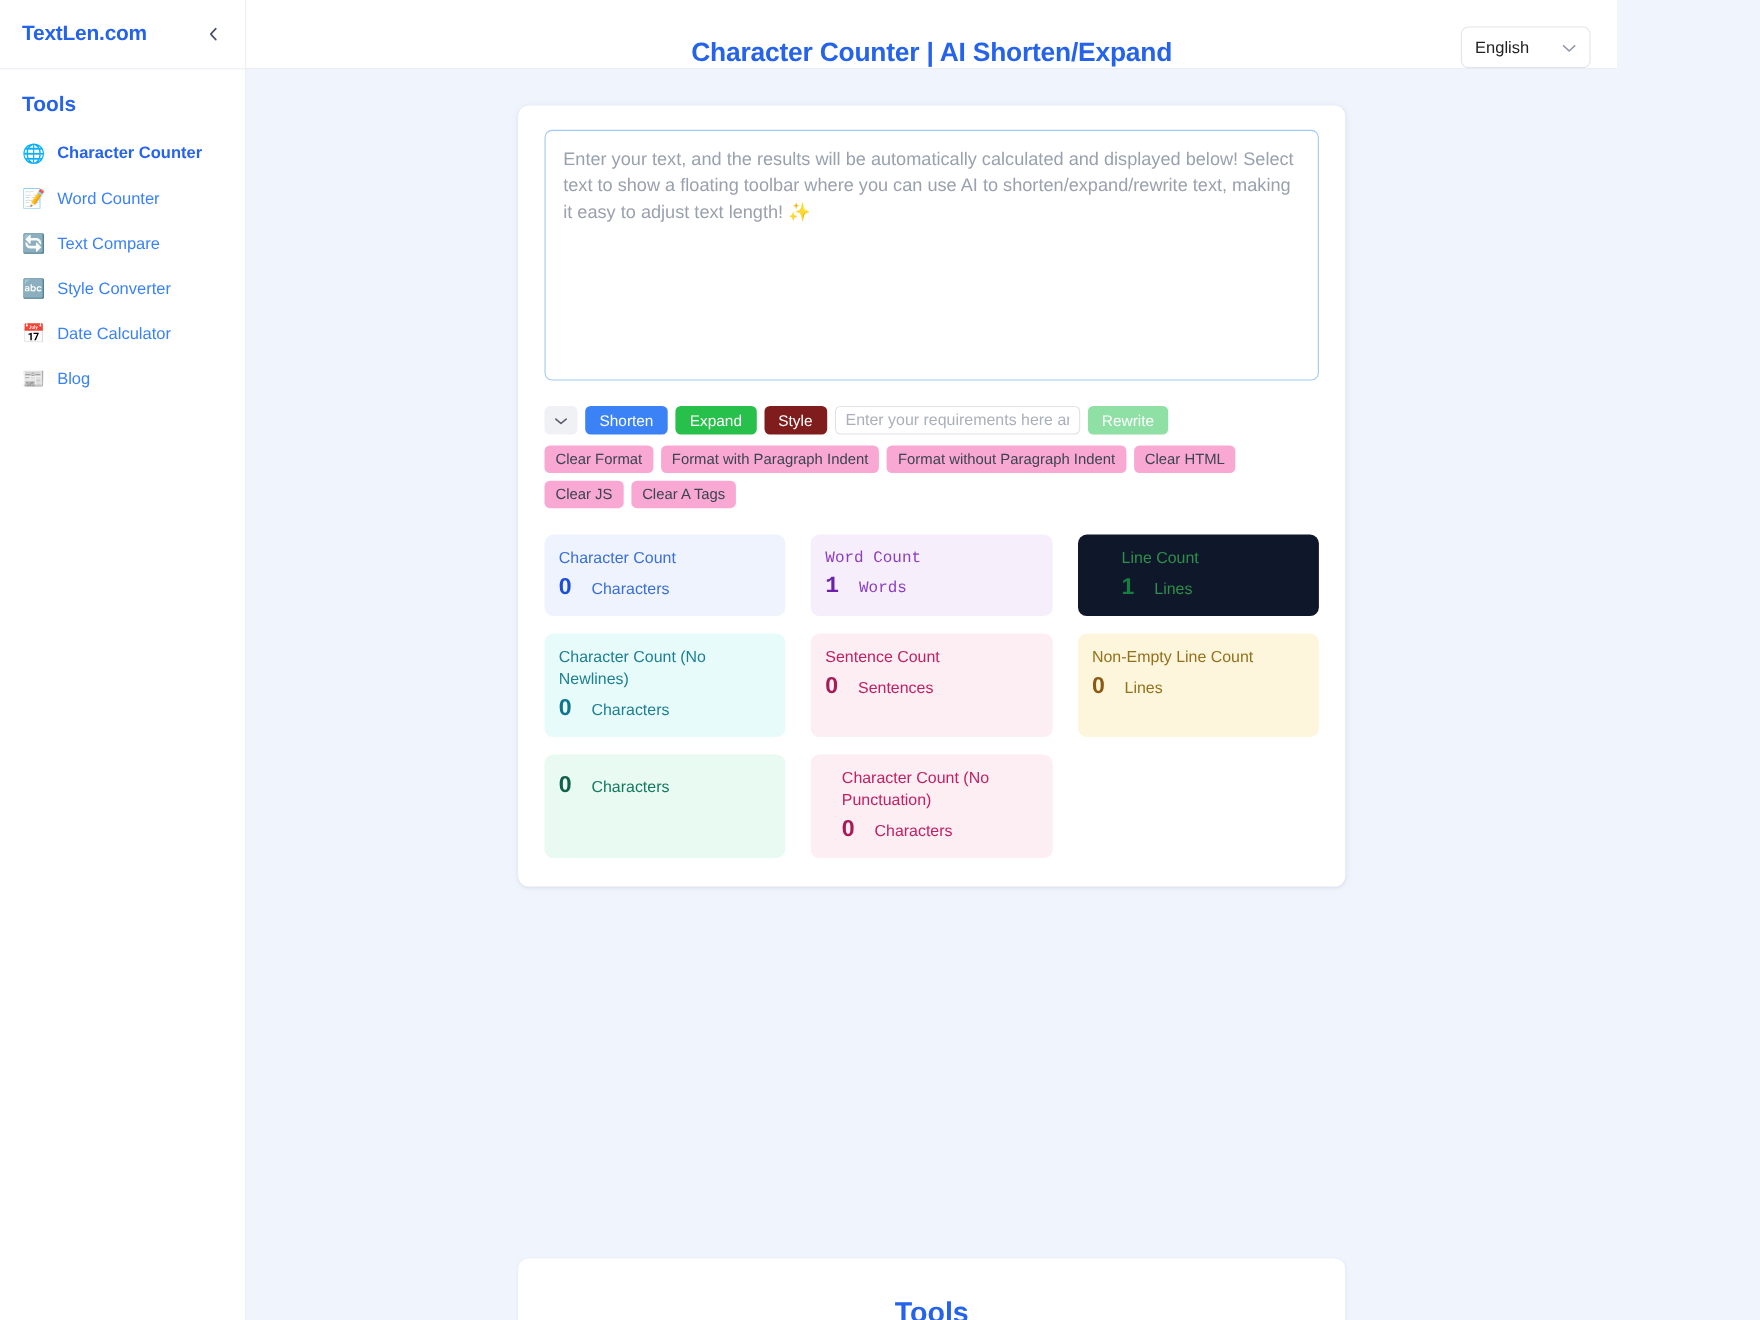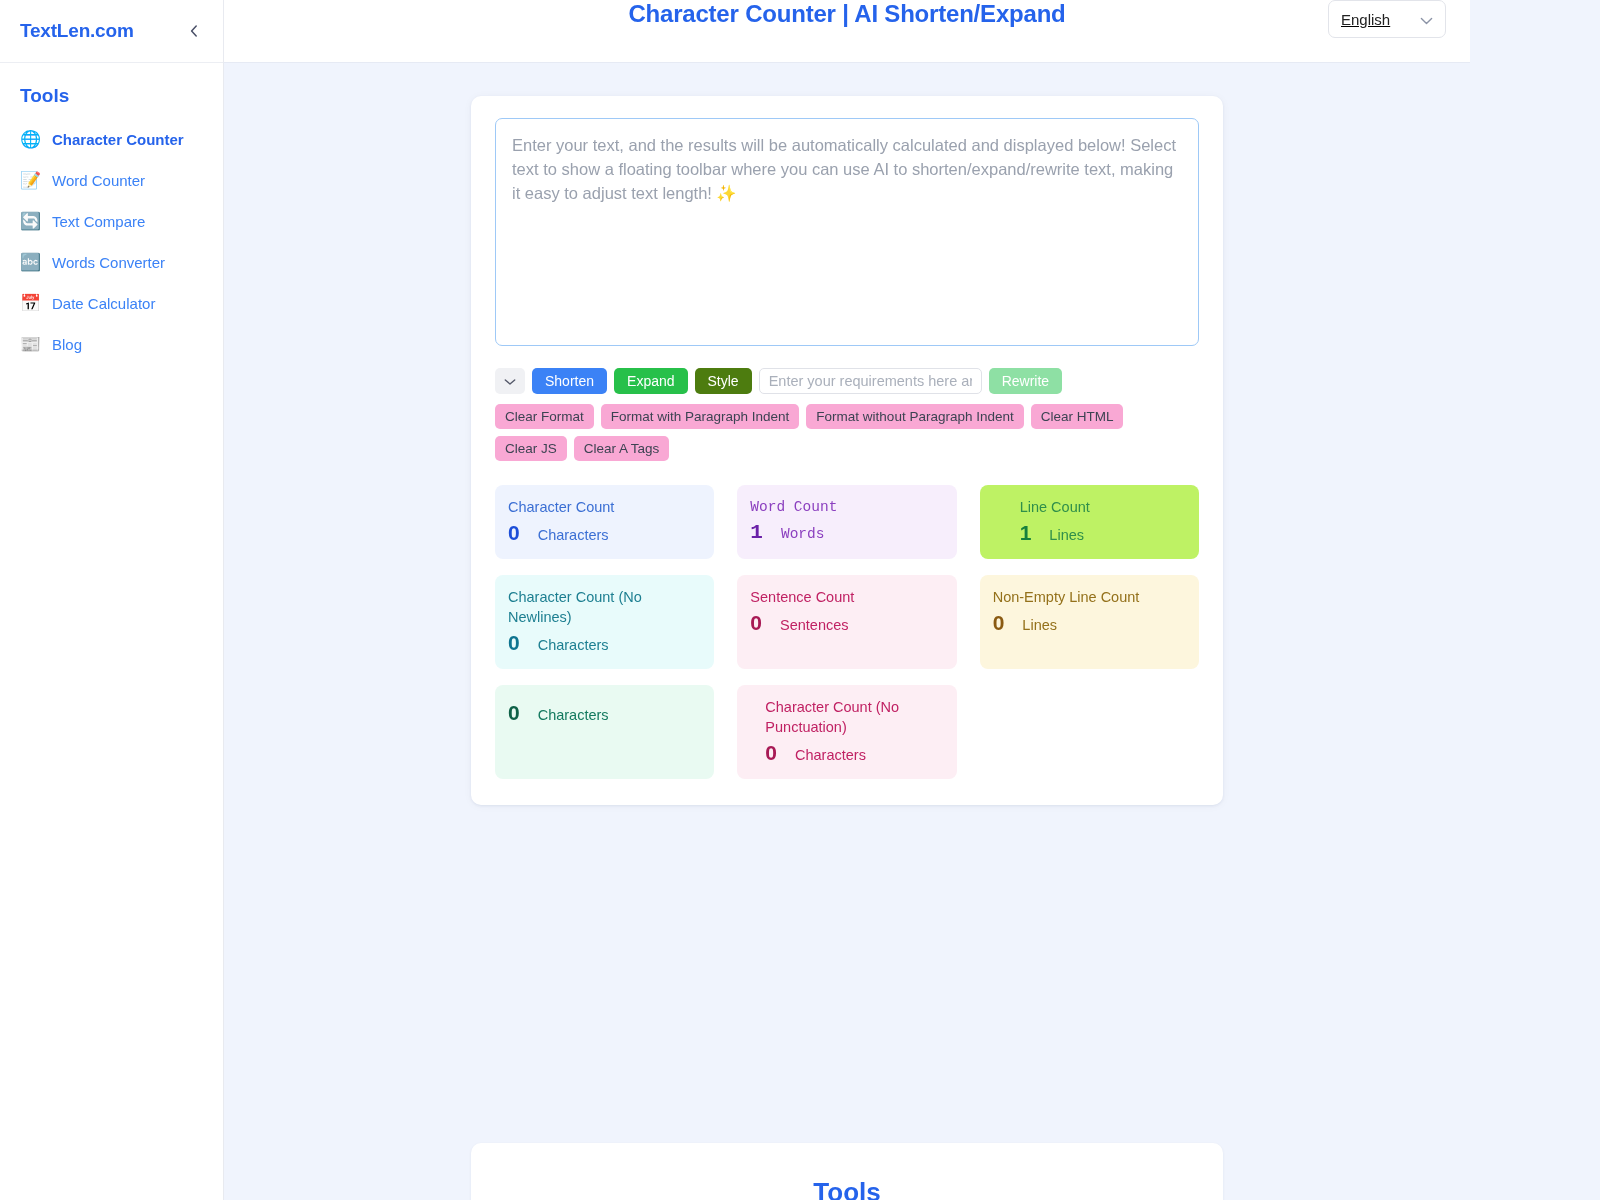--- a/index.html
+++ b/index.html
@@ -57,24 +57,23 @@
   
   .main {
     flex: 1; height: 1200px;
     display: flex; flex-direction: column;
     background: #f0f4fd;
   }
   .topbar {
     height: 63px; min-height: 63px;
     background: #ffffff;
     border-bottom: 1px solid #e6eaf4;
-    display: flex; align-items: flex-start;
+    display: flex; align-items: flex-end;
     position: relative;
     padding: 0 24px;
-    text-decoration: underline;
   }
   .page-title {
     position: absolute; left: 0; right: 0;
     text-align: center;
     color: #2563eb;
     font-size: 24px;
     font-weight: bold;
     letter-spacing: -0.2px;
     pointer-events: none;
   }
@@ -131,21 +130,21 @@
     cursor: pointer;
     line-height: 26px;
     white-space: nowrap;
   }
   .btn-chev {
     background: #f0f1f4; color: #555; width: 30px; padding: 0;
     display: flex; align-items: center; justify-content: center;
   }
   .btn-shorten { background: #3b82f6; }
   .btn-expand  { background: #27c04a; }
-  .btn-style   { background: #4d7c0f; }
+  .btn-style   { background: #7f1d1d; }
   .btn-rewrite { background: #8ee0a4; color: #ffffff; }
   .req-input {
     height: 26px; width: 223px;
     border: 1px solid #e0e2e8; border-radius: 5px;
     padding: 0 9px;
     font-size: 14.5px;
     color: #333;
     outline: none;
     font-family: "Liberation Sans", sans-serif;
     background: #fff;
@@ -225,21 +224,21 @@
       <div class="nav-item">
         <span class="nav-icon">📝</span>
         <span>Word Counter</span>
       </div>
       <div class="nav-item">
         <span class="nav-icon">🔄</span>
         <span>Text Compare</span>
       </div>
       <div class="nav-item">
         <span class="nav-icon">🔤</span>
-        <span>Words Converter</span>
+        <span>Style Converter</span>
       </div>
       <div class="nav-item">
         <span class="nav-icon">📅</span>
         <span>Date Calculator</span>
       </div>
       <div class="nav-item">
         <span class="nav-icon">📰</span>
         <span>Blog</span>
       </div>
     </nav>
@@ -295,21 +294,21 @@
             <div class="stat-value">
               <span class="stat-num" style="color: rgb(29, 78, 216);">0</span><span class="stat-unit" style="color: rgb(59, 111, 212);">Characters</span>
             </div>
           </div>
           <div class="stat" id="stat1" style="background: rgb(247, 238, 252); font-family: Liberation Mono, monospace;">
             <div class="stat-label" style="color: rgb(139, 63, 191);">Word Count</div>
             <div class="stat-value">
               <span class="stat-num" style="color: rgb(107, 33, 168);">1</span><span class="stat-unit" style="color: rgb(139, 63, 191);">Words</span>
             </div>
           </div>
-          <div class="stat" id="stat2" style="background: #bef264; padding-left: 40px;">
+          <div class="stat" id="stat2" style="background: #0f172a; padding-left: 40px;">
             <div class="stat-label" style="color: rgb(47, 143, 74);">Line Count</div>
             <div class="stat-value">
               <span class="stat-num" style="color: rgb(21, 128, 61);">1</span><span class="stat-unit" style="color: rgb(47, 143, 74);">Lines</span>
             </div>
           </div>
           <div class="stat" id="stat3" style="background: rgb(232, 251, 251);">
             <div class="stat-label" style="color: rgb(29, 127, 145);">Character Count (No Newlines)</div>
             <div class="stat-value">
               <span class="stat-num" style="color: rgb(14, 116, 144);">0</span><span class="stat-unit" style="color: rgb(29, 127, 145);">Characters</span>
             </div>

